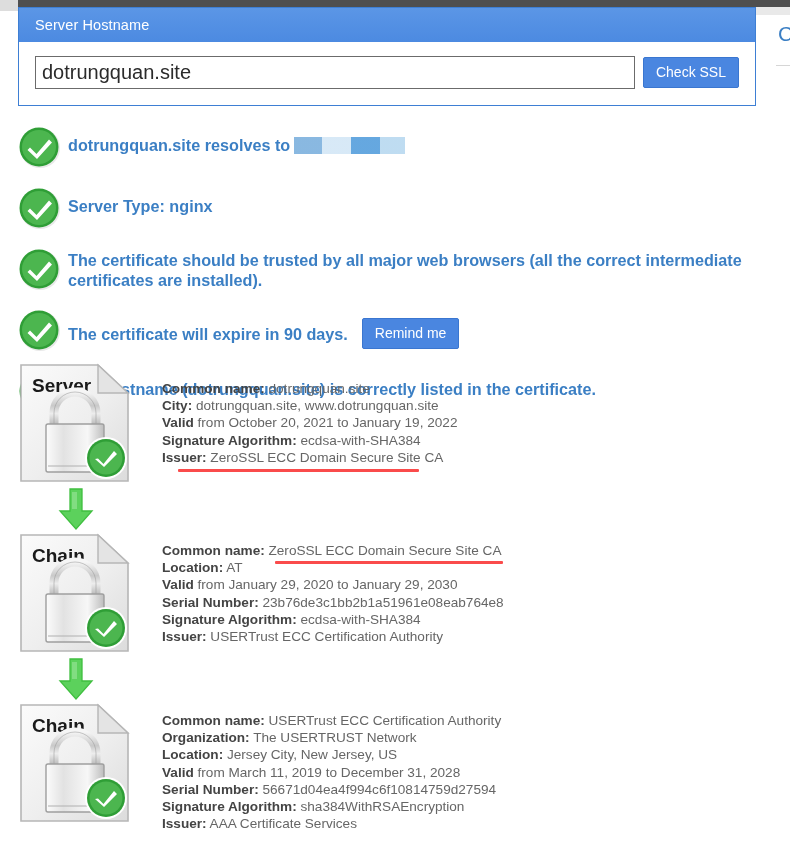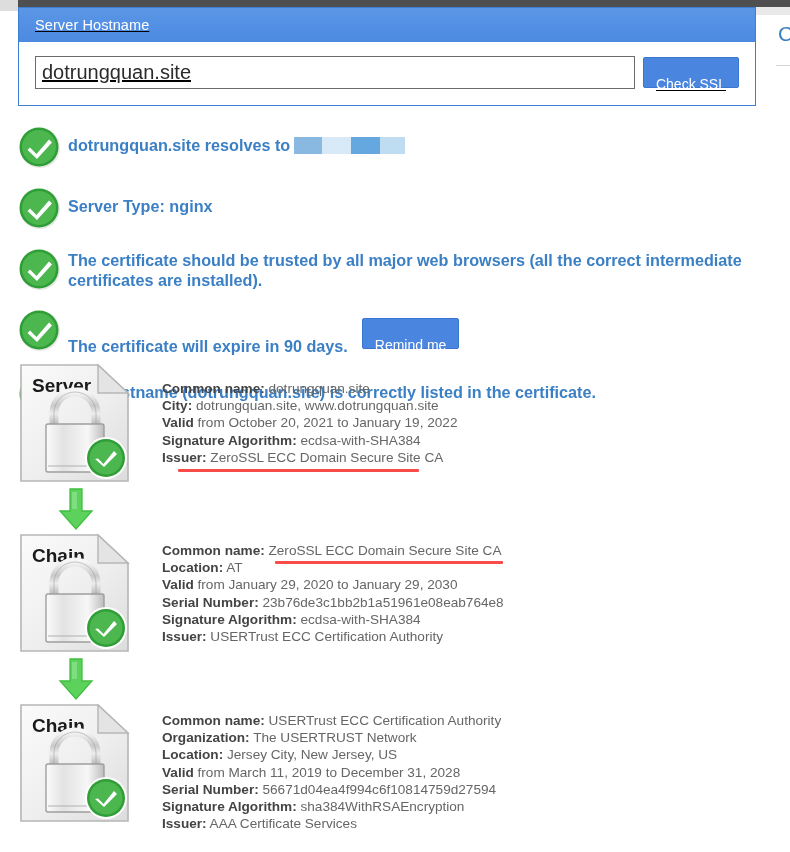--- a/index.html
+++ b/index.html
@@ -43,21 +43,20 @@
 
   
   .panel {
     position: absolute;
     left: 18px;
     top: 7px;
     width: 736px;
     border: 1px solid #3e7fd4;
     background: #ffffff;
     box-sizing: content-box;
-    text-decoration: underline;
   }
   .panel-header {
     height: 34px;
     background: #4e8ee4;
     background: linear-gradient(180deg, #5b96e6 0%, #4c8ae1 100%);
     color: #ffffff;
     font-size: 14.5px;
     line-height: 34px;
     padding-left: 16px;
     box-sizing: border-box;
@@ -82,21 +81,21 @@
     box-sizing: border-box;
     outline: none;
     border-radius: 0;
   }
   .btn-blue {
     background: #4a86e0;
     border: 1px solid #3a76d0;
     color: #ffffff;
     font-size: 14px;
     font-family: "Liberation Sans", sans-serif;
-    padding: 12px 12px;
+    padding: 0 12px;
     height: 31px;
     line-height: 29px;
     cursor: pointer;
     border-radius: 2px;
     white-space: nowrap;
   }
 
   
   .edge-glyph {
     position: absolute;

